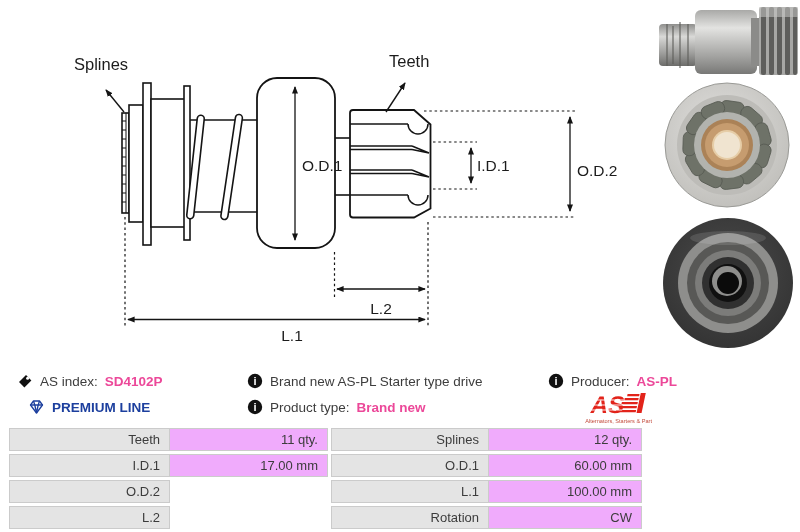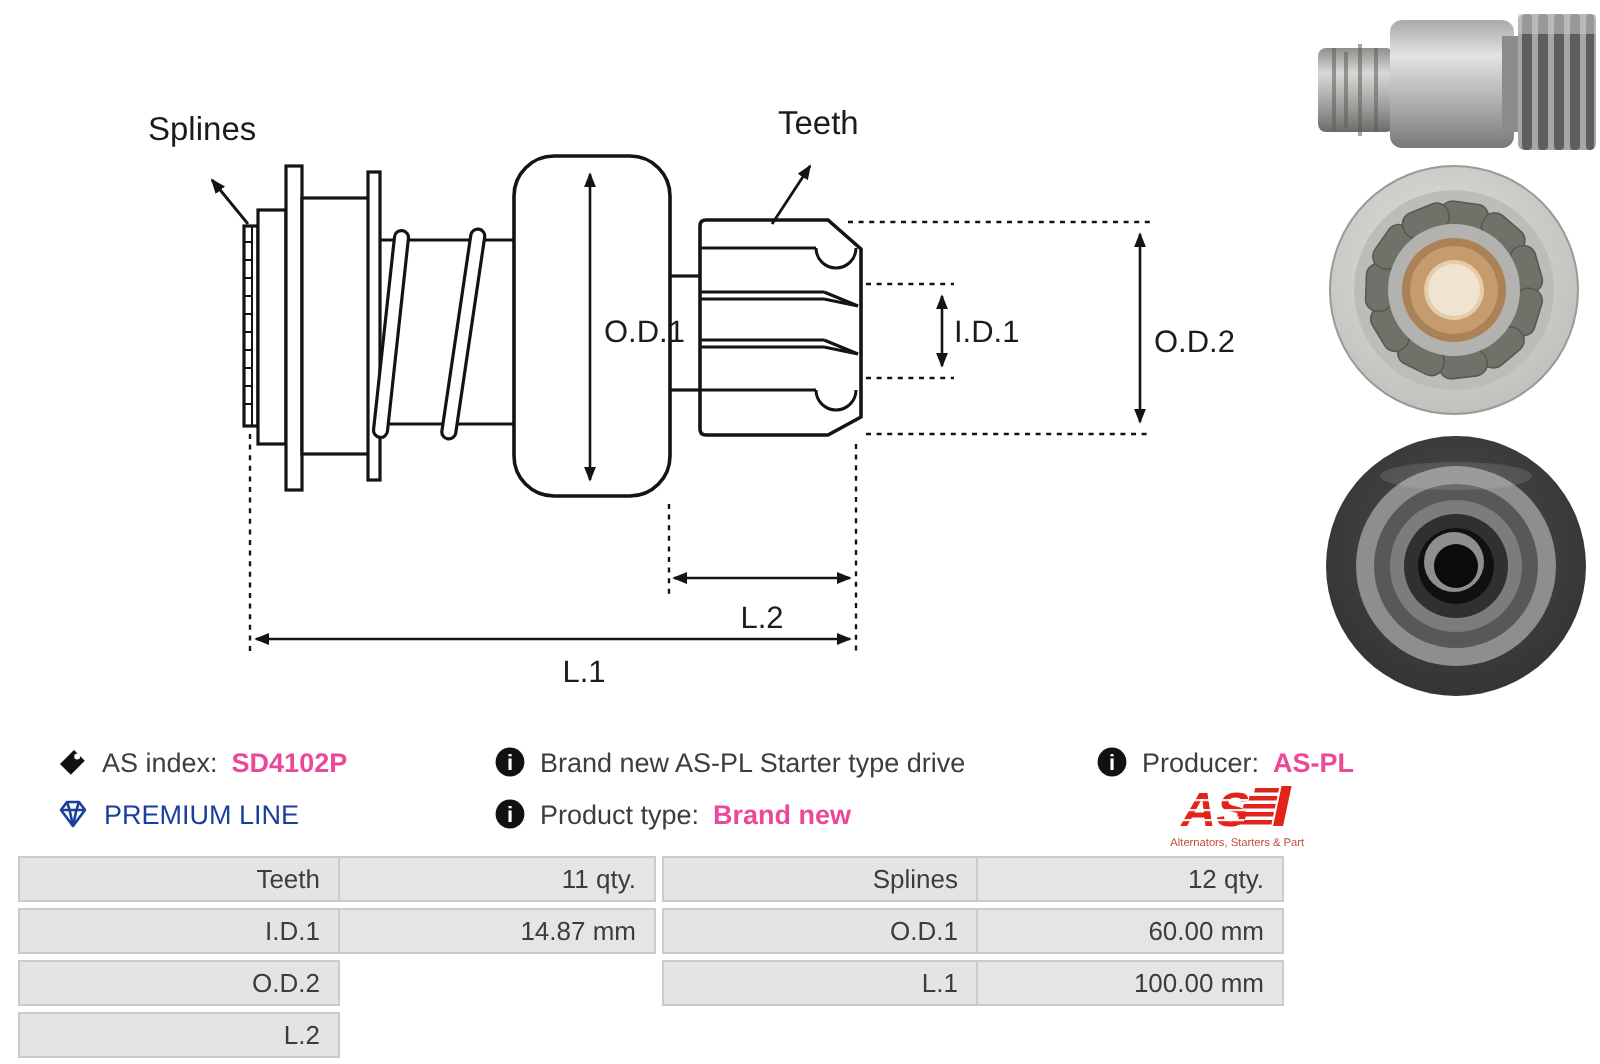--- a/index.html
+++ b/index.html
@@ -5,31 +5,31 @@
   html,body{margin:0;padding:0;background:#fff;}
   .page{position:relative;width:800px;height:532px;background:#ffffff;overflow:hidden;
         font-family:"Liberation Sans",sans-serif;color:#3b3b3b;}
   .drawing{position:absolute;left:0;top:0;width:660px;height:370px;}
   .photos{position:absolute;left:652px;top:0;width:148px;height:370px;}
   .photo{position:absolute;}
   
   .info-item{position:absolute;display:flex;align-items:center;gap:7px;
              font-size:13.5px;color:#3d3d3d;white-space:nowrap;}
   .info-item b{color:#ec4899;}
-  .premium{font-weight:normal;}
+  .premium{font-weight:bold;}
   .logo-block{position:absolute;}
   
   .spec-table{position:absolute;left:9px;top:428px;display:flex;gap:3px;}
   .spec-half{display:flex;flex-direction:column;gap:3px;}
   .spec-row{display:flex;}
   .cell{box-sizing:border-box;height:23px;border:1px solid #cbcbcb;
         display:flex;align-items:center;justify-content:flex-end;
         padding-right:9px;font-size:13px;color:#3c3c3c;}
   .cell.lbl{background:#e4e4e4;}
-  .cell.val{background:#e5e5e5;margin-left:-1px;}
+  .cell.val{background:#f0abfc;margin-left:-1px;}
   .w-l1{width:161px;} .w-v1{width:159px;} .w-l2{width:158px;} .w-v2{width:154px;}
   svg text{font-family:"Liberation Sans",sans-serif;}
 </style>
 </head>
 <body>
 
 <div class="page">
 
   <svg class="drawing" viewBox="0 0 660 370" xmlns="http://www.w3.org/2000/svg">
     <defs>
@@ -222,21 +222,21 @@
       <circle cx="70" cy="67" r="41" fill="#585856"></circle>
       <circle cx="70" cy="67" r="33" fill="#7c7c7a"></circle>
       <circle cx="70" cy="67" r="26" fill="#303030"></circle>
       <circle cx="70" cy="67" r="19" fill="#101010"></circle>
       <circle cx="69" cy="65" r="15" fill="#8e8e8c"></circle>
       <circle cx="70" cy="67" r="11" fill="#0b0b0b"></circle>
       <ellipse cx="70" cy="22" rx="38" ry="7" fill="#ffffff" opacity="0.12"></ellipse>
     </svg>
   </div>
 
-  <div class="info-item" style="left:28px;top:373px">
+  <div class="info-item" style="left:17px;top:373px">
     <svg width="16" height="16" viewBox="0 0 16 16">
       <path d="M2,9 L9,2 L14.4,7.4 L7.4,14.4 Z" fill="#111"></path>
       <circle cx="10.6" cy="5.2" r="1.5" fill="#fff"></circle>
     </svg>
     <span>AS index:</span>
     <b>SD4102P</b>
   </div>
 
   <div class="info-item premium" style="left:28px;top:399px;color:#1c3f9e">
     <svg width="17" height="16" viewBox="0 0 16 16">
@@ -297,21 +297,21 @@
   </div>
 
   <div class="spec-table">
     <div class="spec-half">
       <div class="spec-row">
         <div class="cell lbl w-l1">Teeth</div>
         <div class="cell val w-v1">11 qty.</div>
       </div>
       <div class="spec-row">
         <div class="cell lbl w-l1">I.D.1</div>
-        <div class="cell val w-v1">14.87 mm</div>
+        <div class="cell val w-v1">17.00 mm</div>
       </div>
       <div class="spec-row">
         <div class="cell lbl w-l1">O.D.2</div>
       </div>
       <div class="spec-row">
         <div class="cell lbl w-l1">L.2</div>
       </div>
     </div>
     <div class="spec-half">
       <div class="spec-row">
@@ -319,16 +319,20 @@
         <div class="cell val w-v2">12 qty.</div>
       </div>
       <div class="spec-row">
         <div class="cell lbl w-l2">O.D.1</div>
         <div class="cell val w-v2">60.00 mm</div>
       </div>
       <div class="spec-row">
         <div class="cell lbl w-l2">L.1</div>
         <div class="cell val w-v2">100.00 mm</div>
       </div>
+      <div class="spec-row">
+        <div class="cell lbl w-l2">Rotation</div>
+        <div class="cell val w-v2">CW</div>
+      </div>
     </div>
   </div>
 
 </div>
 
 </body></html>

